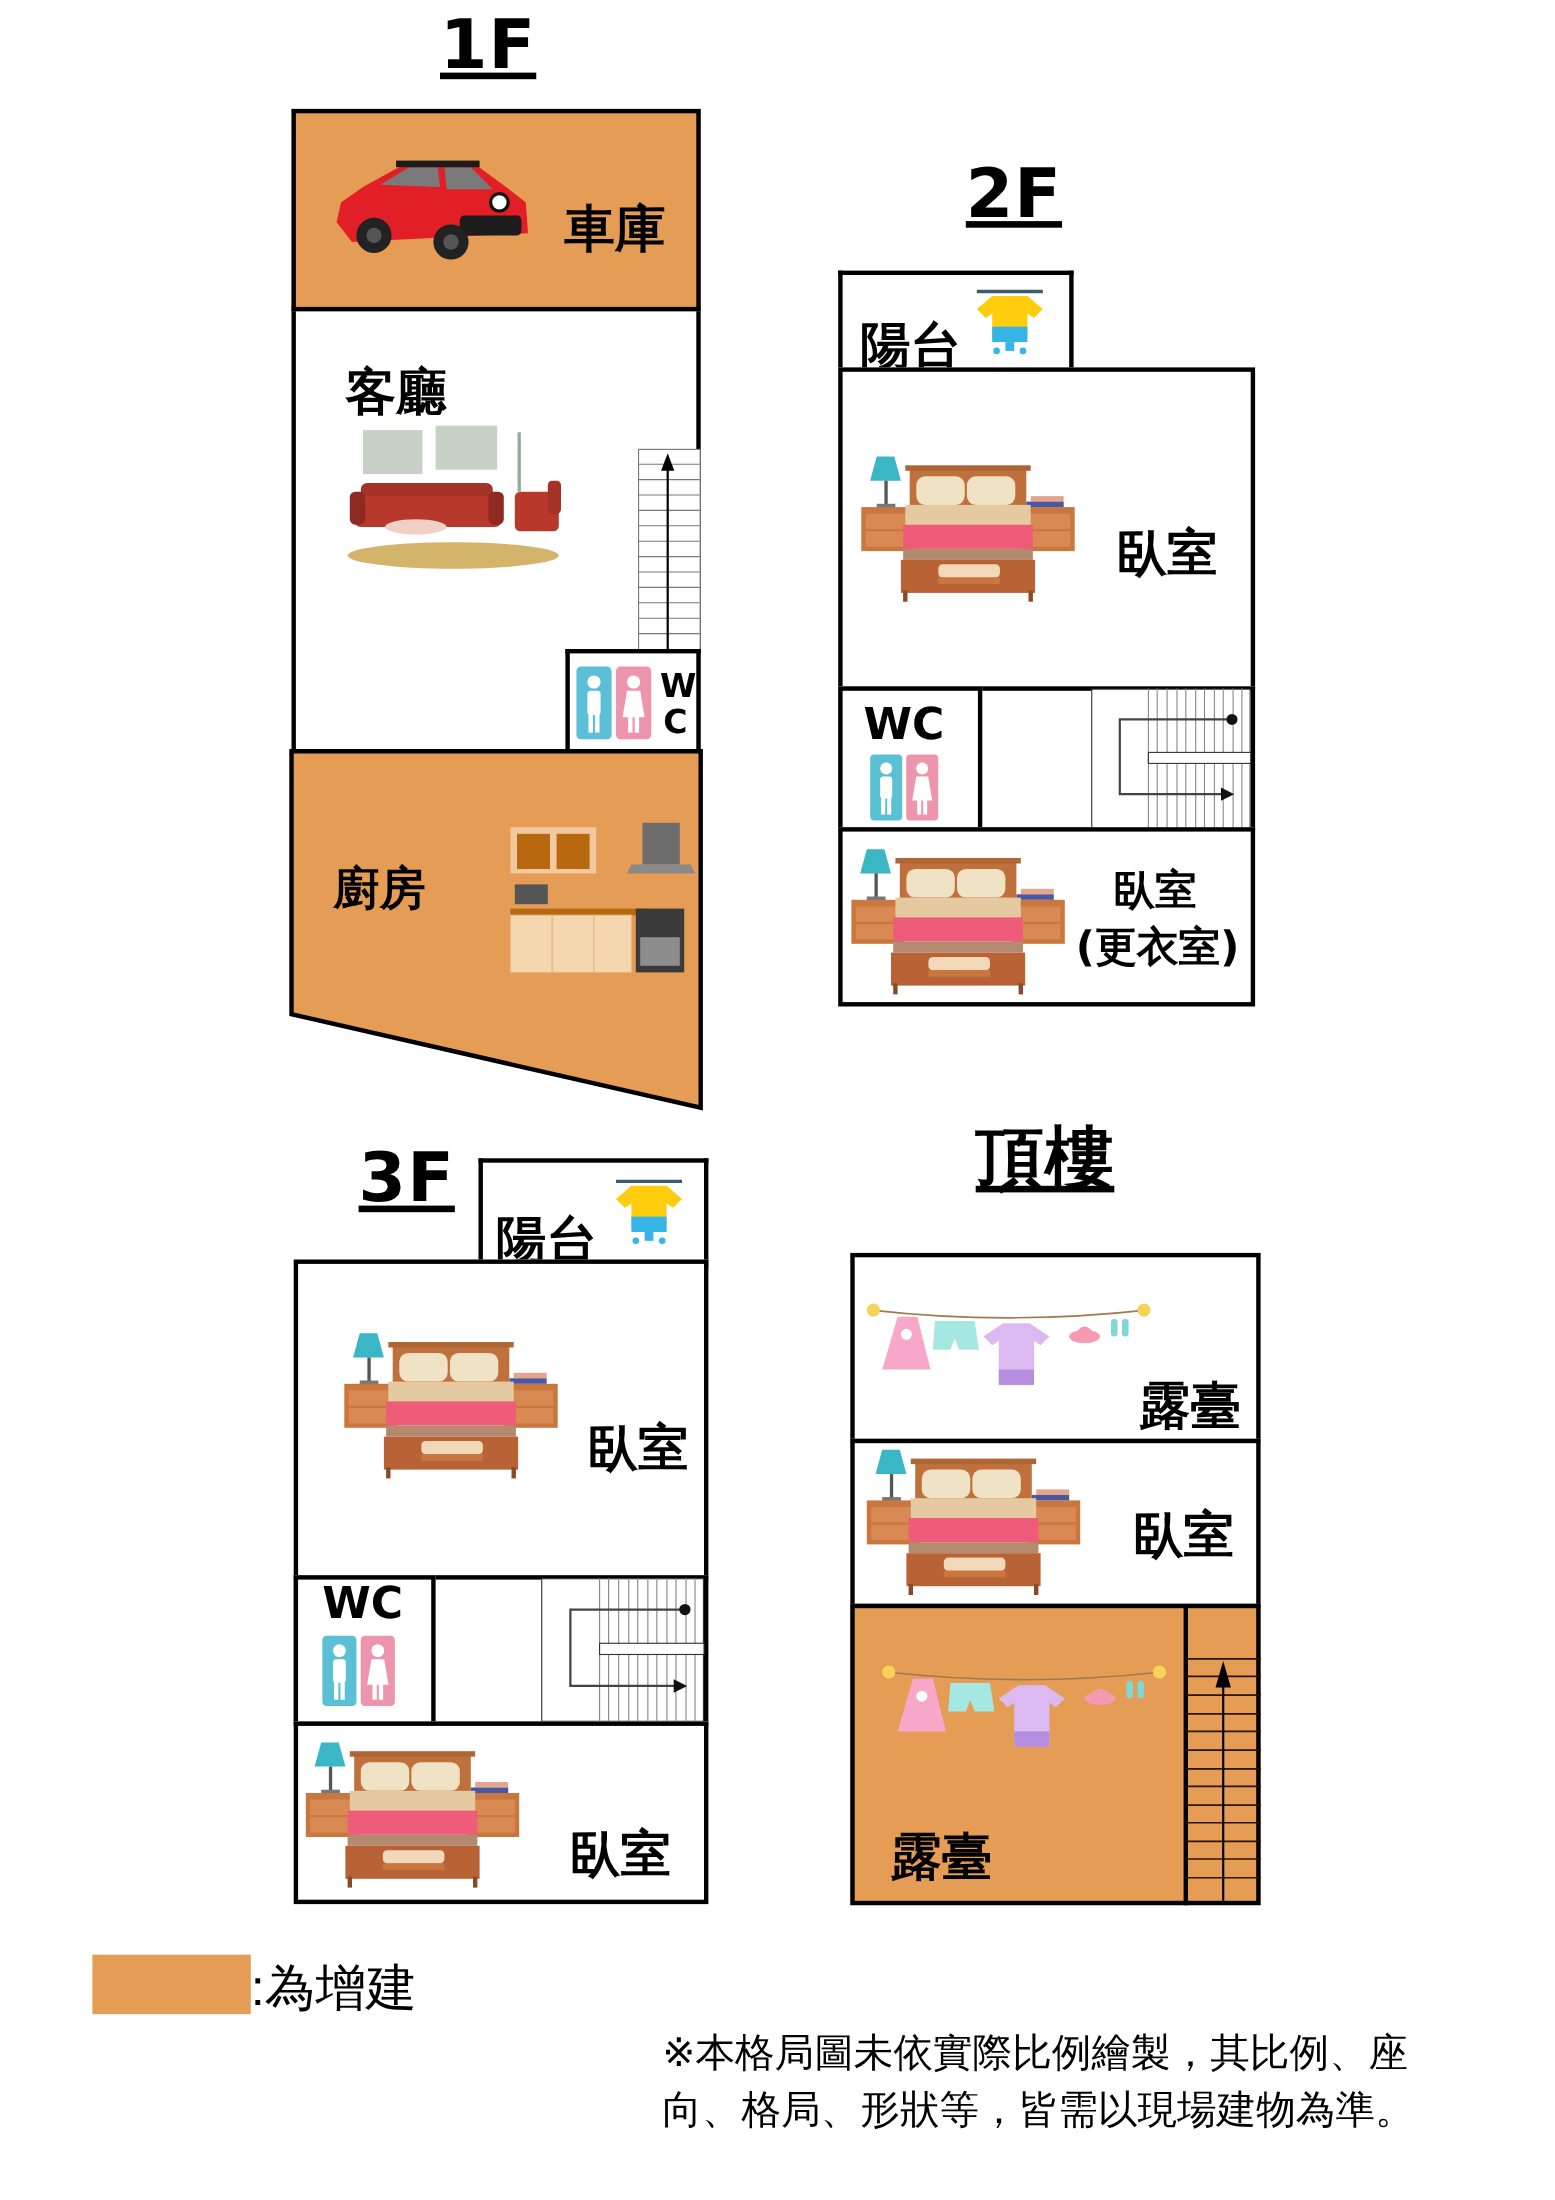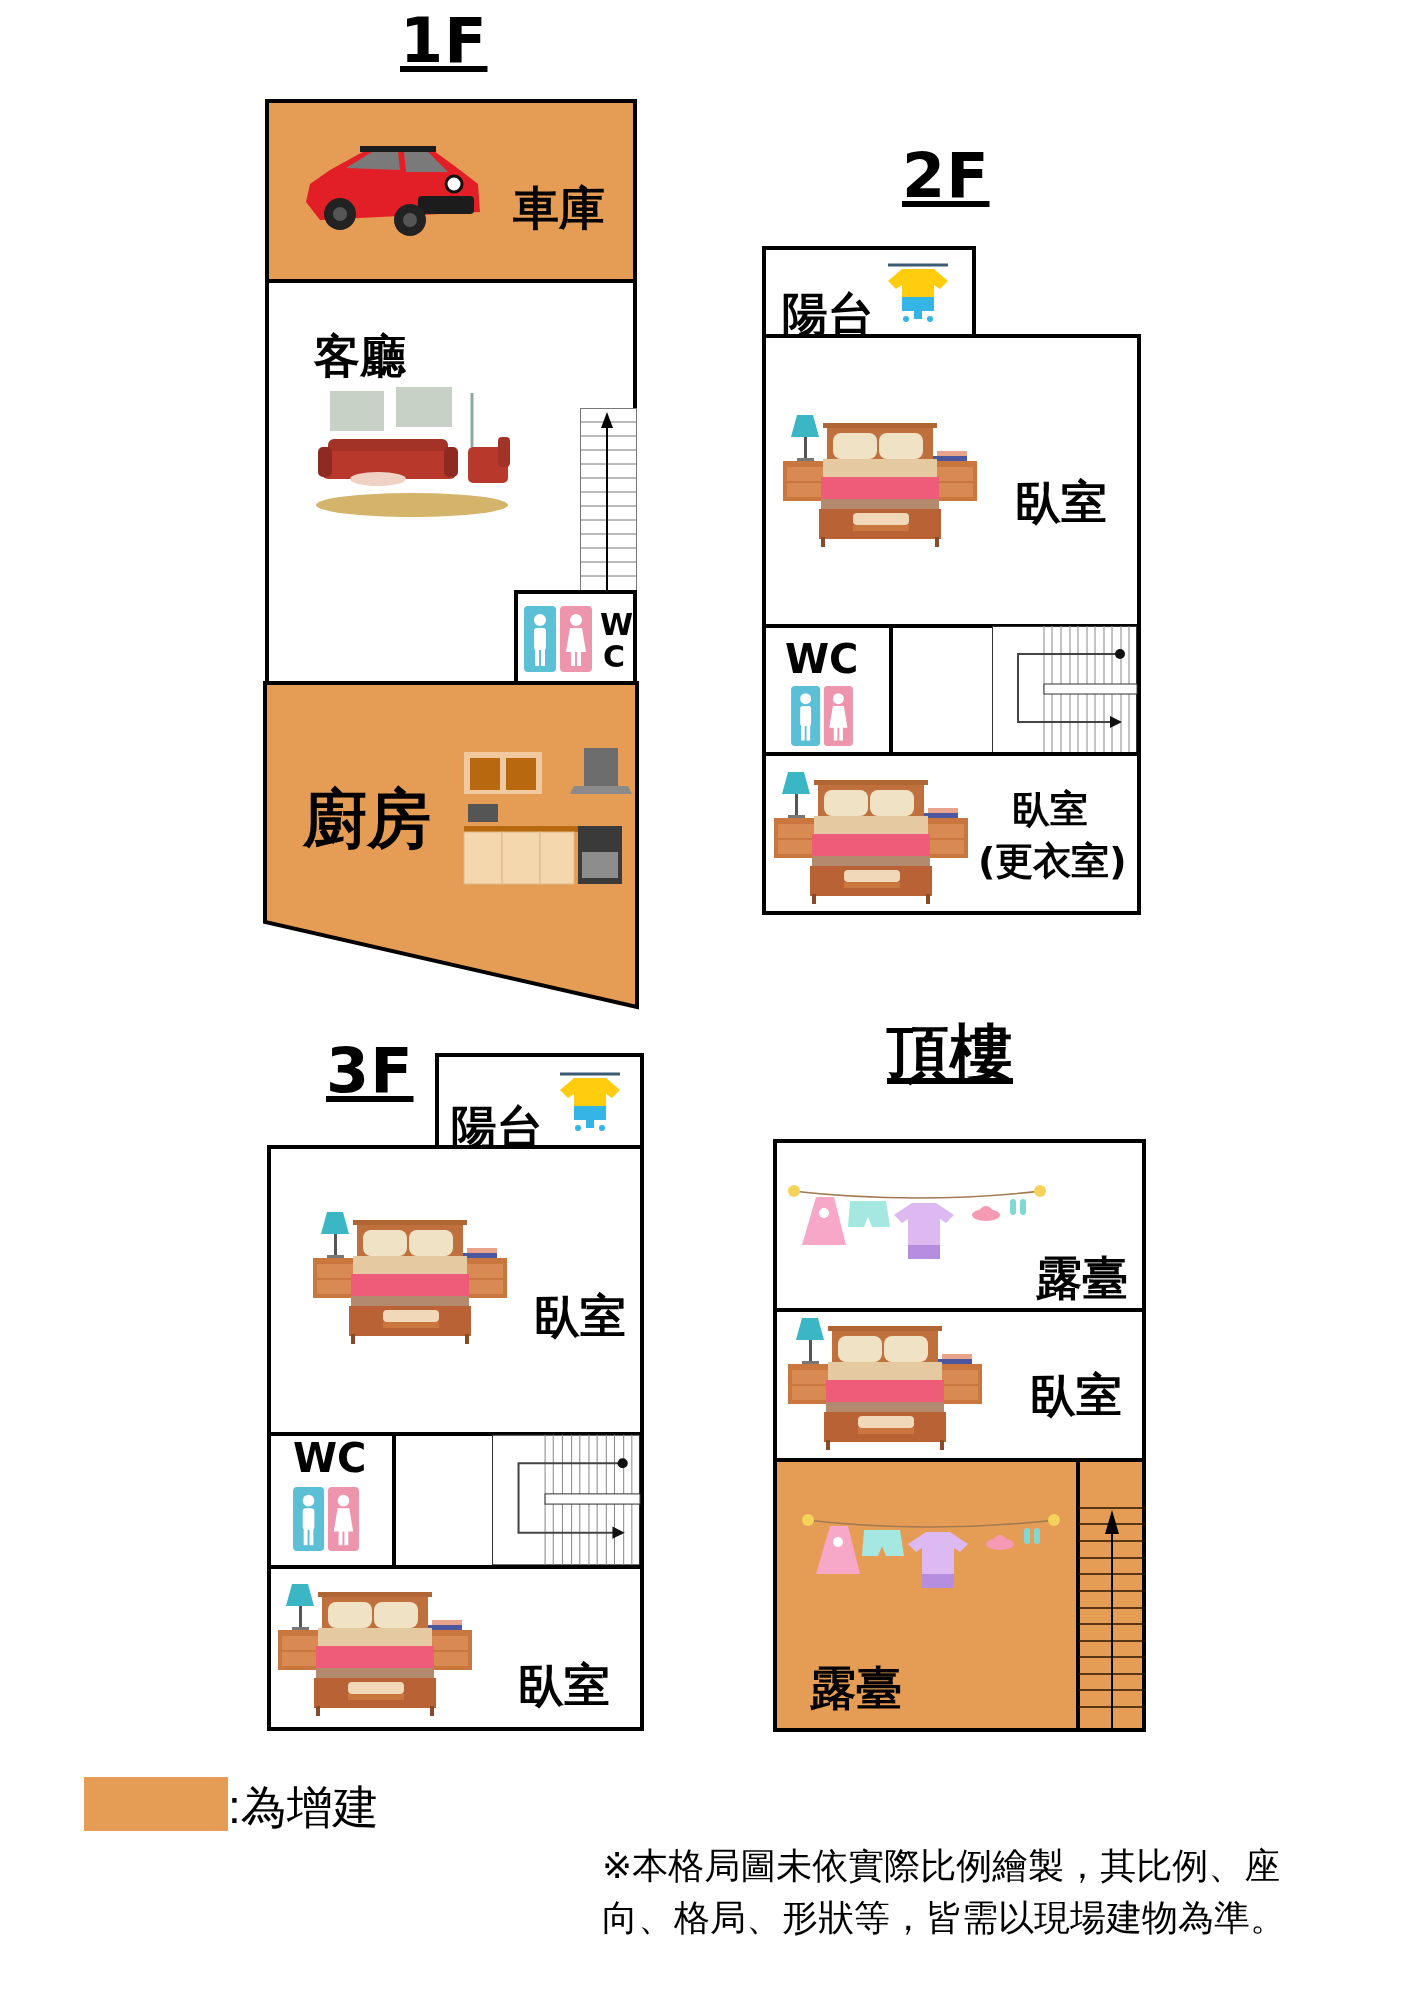--- a/index.html
+++ b/index.html
@@ -151,37 +151,37 @@
 <div class="room" style="left:514px;top:590px;width:123px;height:94px;border-bottom:none;"></div>
 <svg width="68" height="66" style="left:524px;top:606px;" viewBox="0 0 68 66">
     <use href="#wc-sym"></use>
   </svg>
 <div class="label-sm" style="left:600px;top:608px;font-size:30px;">W</div>
 <div class="label-sm" style="left:603px;top:640px;font-size:30px;">C</div>
 
 <svg width="380" height="332" style="left:263px;top:681px;" viewBox="0 0 380 332">
   <polygon points="2,2 374,2 374,326 2,241" fill="#E59D55" stroke="#000" stroke-width="4" stroke-linejoin="miter"></polygon>
 </svg>
-<div class="label" style="left:303px;top:762px;font-size:64px;">廚房</div>
+<div class="label" style="left:303px;top:762px;font-size:42px;">廚房</div>
 <svg width="160" height="140" style="left:464px;top:748px;" viewBox="0 0 160 140">
   <rect x="0" y="4" width="78" height="42" fill="#F2C99E"></rect>
   <rect x="6" y="10" width="30" height="32" fill="#B8680E"></rect>
   <rect x="42" y="10" width="30" height="32" fill="#B8680E"></rect>
   <rect x="120" y="0" width="34" height="38" fill="#6D6D6D"></rect>
   <polygon points="110,38 164,38 168,46 106,46" fill="#8A8A8A"></polygon>
   <rect x="4" y="56" width="30" height="18" fill="#555"></rect>
   <rect x="0" y="78" width="124" height="6" fill="#B8680E"></rect>
   <rect x="0" y="84" width="38" height="52" fill="#F5D7AE" stroke="#E0B887"></rect>
   <rect x="38" y="84" width="38" height="52" fill="#F5D7AE" stroke="#E0B887"></rect>
   <rect x="76" y="84" width="34" height="52" fill="#F5D7AE" stroke="#E0B887"></rect>
   <rect x="114" y="78" width="44" height="58" fill="#3A3A3A"></rect>
   <rect x="118" y="104" width="36" height="26" fill="#8D8D8D"></rect>
 </svg>
 
-<div class="floor-title" style="left:878px;top:145px;margin-left:24px;">2F</div>
+<div class="floor-title" style="left:878px;top:145px;">2F</div>
 
 <div class="room" style="left:762px;top:246px;width:214px;height:92px;border-bottom:none;"></div>
 <div class="label" style="left:782px;top:266px;">陽台</div>
 <svg width="62" height="62" style="left:888px;top:263px;" viewBox="0 0 62 62">
     <use href="#shirt-sym"></use>
   </svg>
 
 <div class="room" style="left:762px;top:334px;width:379px;height:294px;"></div>
 <svg width="196" height="134" style="left:783px;top:415px;" viewBox="0 0 196 134">
     <use href="#bed-sym"></use>

